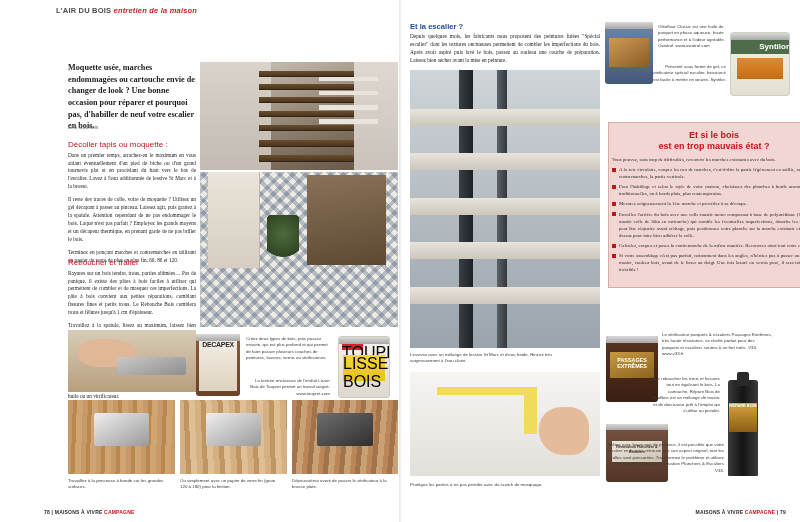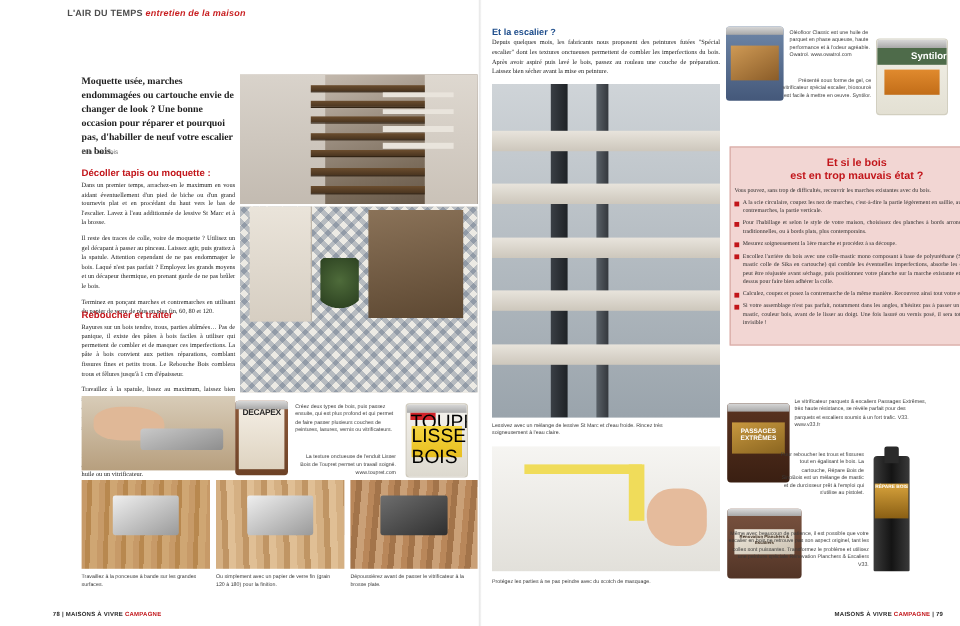--- a/index.html
+++ b/index.html
@@ -20,21 +20,21 @@
   .headline .hl-red{font-family:"Liberation Serif",serif;font-weight:bold;color:#c2161b;}
   .headline .hl-rest{font-weight:400;color:#333;}
 
   .standfirst{position:absolute;left:68px;top:62px;width:128px;
     font-family:"Liberation Serif",serif;font-weight:bold;font-size:8.2px;
     line-height:1.42;color:#1d1d1d;}
   .byline{position:absolute;left:68px;top:124px;font-size:5.4px;color:#777;}
 
   
   .lcol{position:absolute;left:68px;width:128px;}
-  .sub{color:#c2161b;font-size:8px;font-weight:bold;margin:0 0 2px 0;line-height:1.2;}
+  .sub{color:#c2161b;font-size:8px;font-weight:normal;margin:0 0 2px 0;line-height:1.2;}
   .bd{font-family:"Liberation Serif",serif;font-size:5.3px;line-height:1.5;
     color:#222;text-align:justify;margin:0 0 5px 0;}
 
   
   .ph{position:absolute;overflow:hidden;}
   .cap{position:absolute;font-size:4.4px;line-height:1.45;color:#3a3a3a;}
 
   .stairs-photo{background:linear-gradient(160deg,#cfc7bd 0%,#bdb2a6 20%,#9b8e80 45%,#7d6e5d 70%,#5e4f40 100%);}
   .stairs-photo .wall{position:absolute;left:0;top:0;width:36%;height:100%;
     background:linear-gradient(180deg,#d9d3cb,#c3bbb1);}
@@ -142,21 +142,21 @@
   .foot .red{color:#c2161b;}
 </style>
 </head>
 <body>
 
 <div class="spread">
 
   <div class="page left">
 
     <div class="kicker">
-      <span class="k1">L'AIR DU TEMPS</span>
+      <span class="k1">L'AIR DU BOIS</span>
       <span class="k2">entretien de la maison</span>
     </div>
 
 
     <div class="standfirst">Moquette usée, marches endommagées ou cartouche envie de changer de look ? Une bonne occasion pour réparer et pourquoi pas, d'habiller de neuf votre escalier en bois.</div>
     <div class="byline">Léa Courtois</div>
 
     <div class="lcol" style="top:140px;">
       <div class="sub">Décoller tapis ou moquette :</div>
       <p class="bd">Dans un premier temps, arrachez-en le maximum en vous aidant éventuellement d'un pied de biche ou d'un grand tournevis plat et en procédant du haut vers le bas de l'escalier. Lavez à l'eau additionnée de lessive St Marc et à la brosse.</p>

